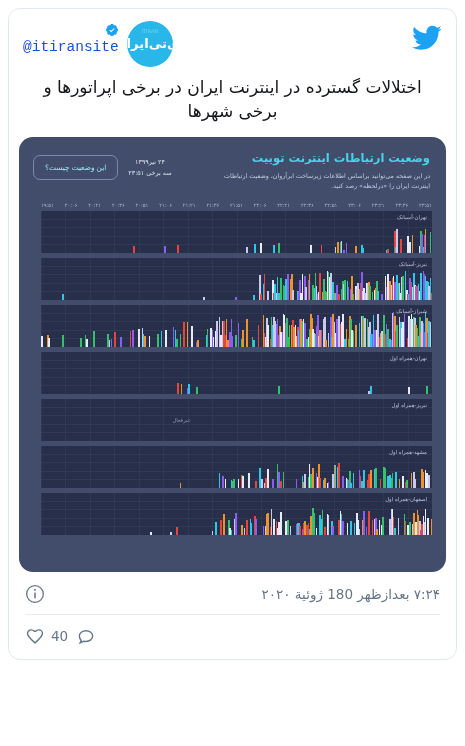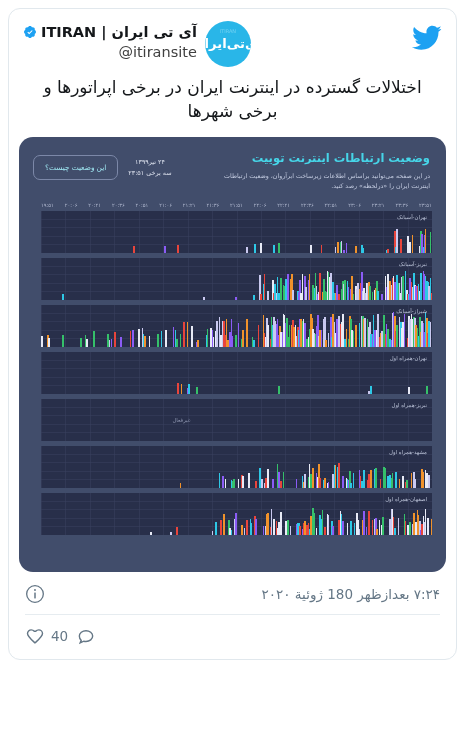--- a/index.html
+++ b/index.html
@@ -40,21 +40,21 @@
     gap:4px;direction:rtl;
   }
   .display-name{
     font-size:14.5px;font-weight:bold;color:#14171a;white-space:nowrap;
   }
   .verified{
     width:14px;height:14px;flex:0 0 14px;display:inline-block;
   }
   .verified svg{display:block;width:14px;height:14px;}
   .handle{
-    font-size:14.5px;color:#404040;margin-top:1px;direction:ltr;text-align:right;
+    font-size:14.5px;color:#1d4ed8;margin-top:1px;direction:ltr;text-align:right;font-family:Liberation Mono, monospace;
   }
   .avatar{
     width:46px;height:46px;flex:0 0 46px;border-radius:50%;
     background:#29b6e8;
     display:flex;align-items:center;justify-content:center;
     overflow:hidden;position:relative;
   }
   .avatar-text{
     color:#ffffff;font-size:12.5px;font-weight:bold;
     letter-spacing:-.5px;line-height:1;white-space:nowrap;
@@ -192,21 +192,20 @@
         </svg>
     </div>
     <div class="header-spacer"></div>
     <div class="id-block">
       <div class="avatar">
         <div class="avatar-sub">ITIRAN</div>
         <div class="avatar-text">آی‌تی‌ایران</div>
       </div>
       <div class="id-text">
         <div class="name-row">
-          <span class="display-name">آی تی ایران | ITIRAN</span>
           <span class="verified">
             <svg viewBox="0 0 24 24" aria-hidden="true">
                 <path fill="#1da1f2" d="M22.25 12c0-1.43-.88-2.67-2.19-3.34.46-1.39.2-2.9-.81-3.91s-2.52-1.27-3.91-.81C14.67 2.63 13.43 1.75 12 1.75s-2.67.88-3.34 2.19c-1.39-.46-2.9-.2-3.91.81s-1.27 2.52-.81 3.91C2.63 9.33 1.75 10.57 1.75 12s.88 2.67 2.19 3.34c-.46 1.39-.2 2.9.81 3.91s2.52 1.27 3.91.81c.67 1.31 1.91 2.19 3.34 2.19s2.67-.88 3.34-2.19c1.39.46 2.9.2 3.91-.81s1.27-2.52.81-3.91c1.31-.67 2.19-1.91 2.19-3.34z"></path>
                 <path fill="#fff" d="M10.68 15.9l-3.2-3.2 1.27-1.27 1.93 1.93 4.57-4.57 1.27 1.27z"></path>
               </svg>
           </span>
         </div>
         <div class="handle">@itiransite</div>
       </div>
     </div>

